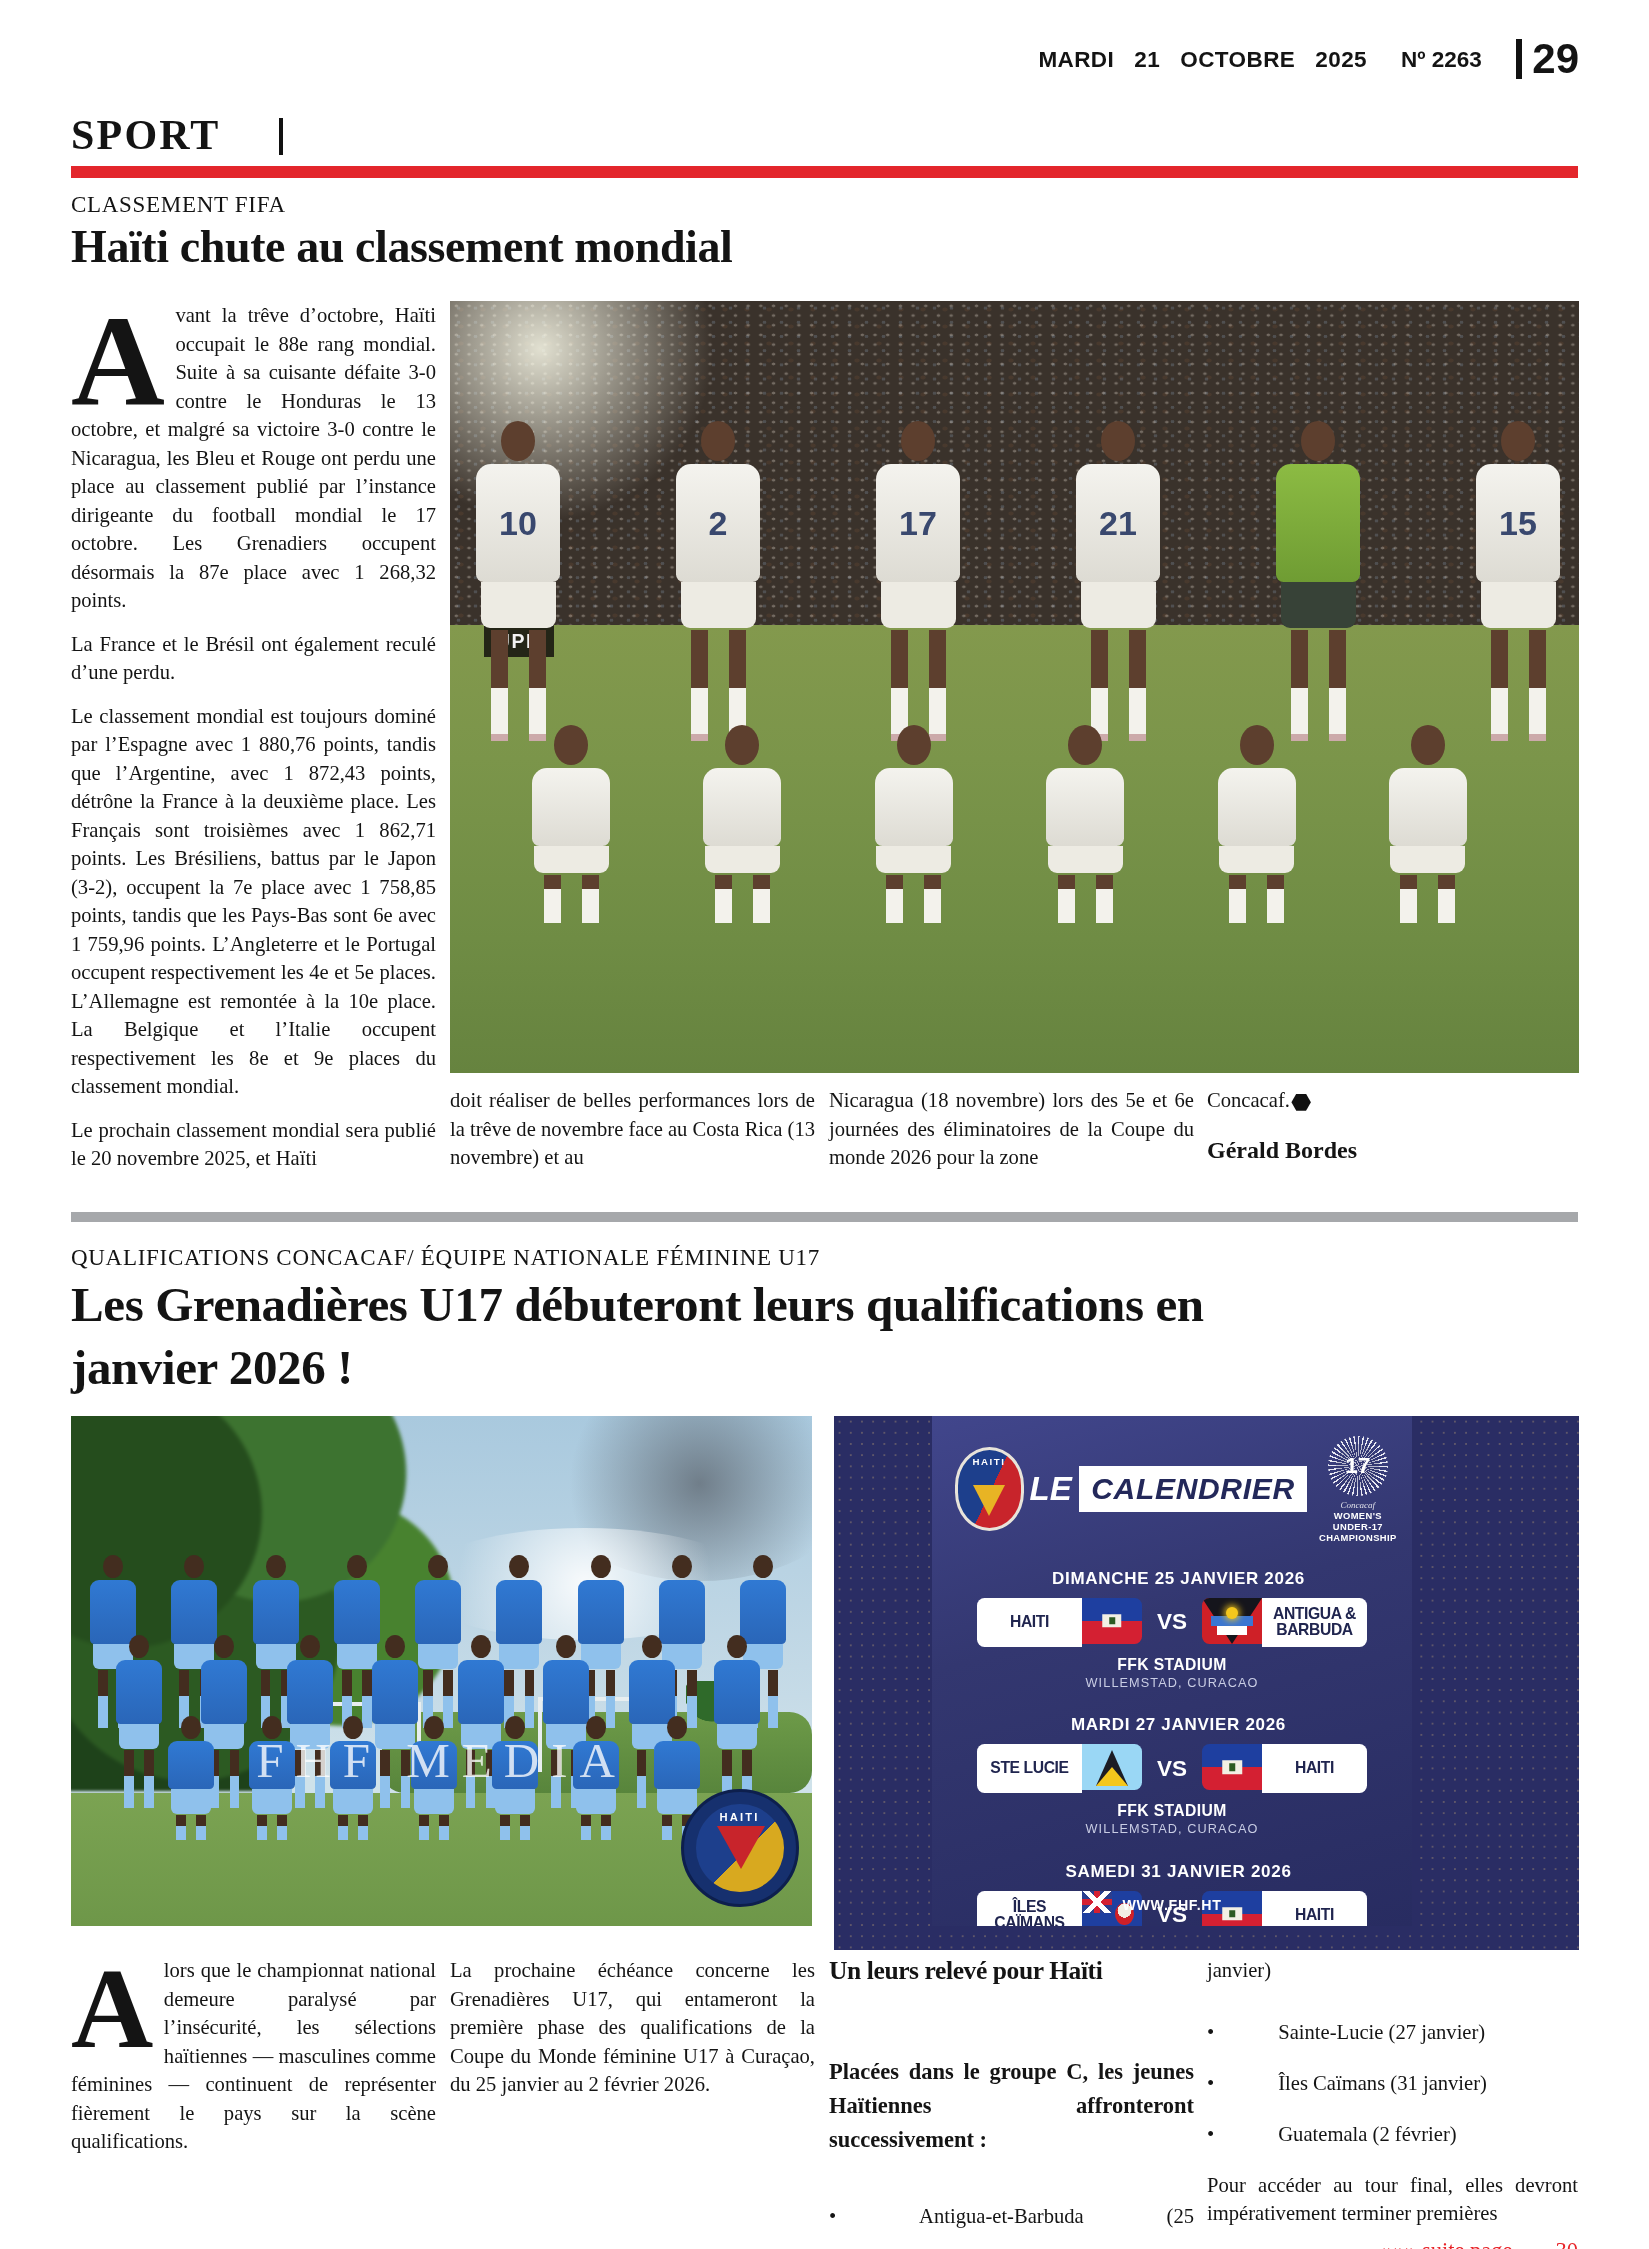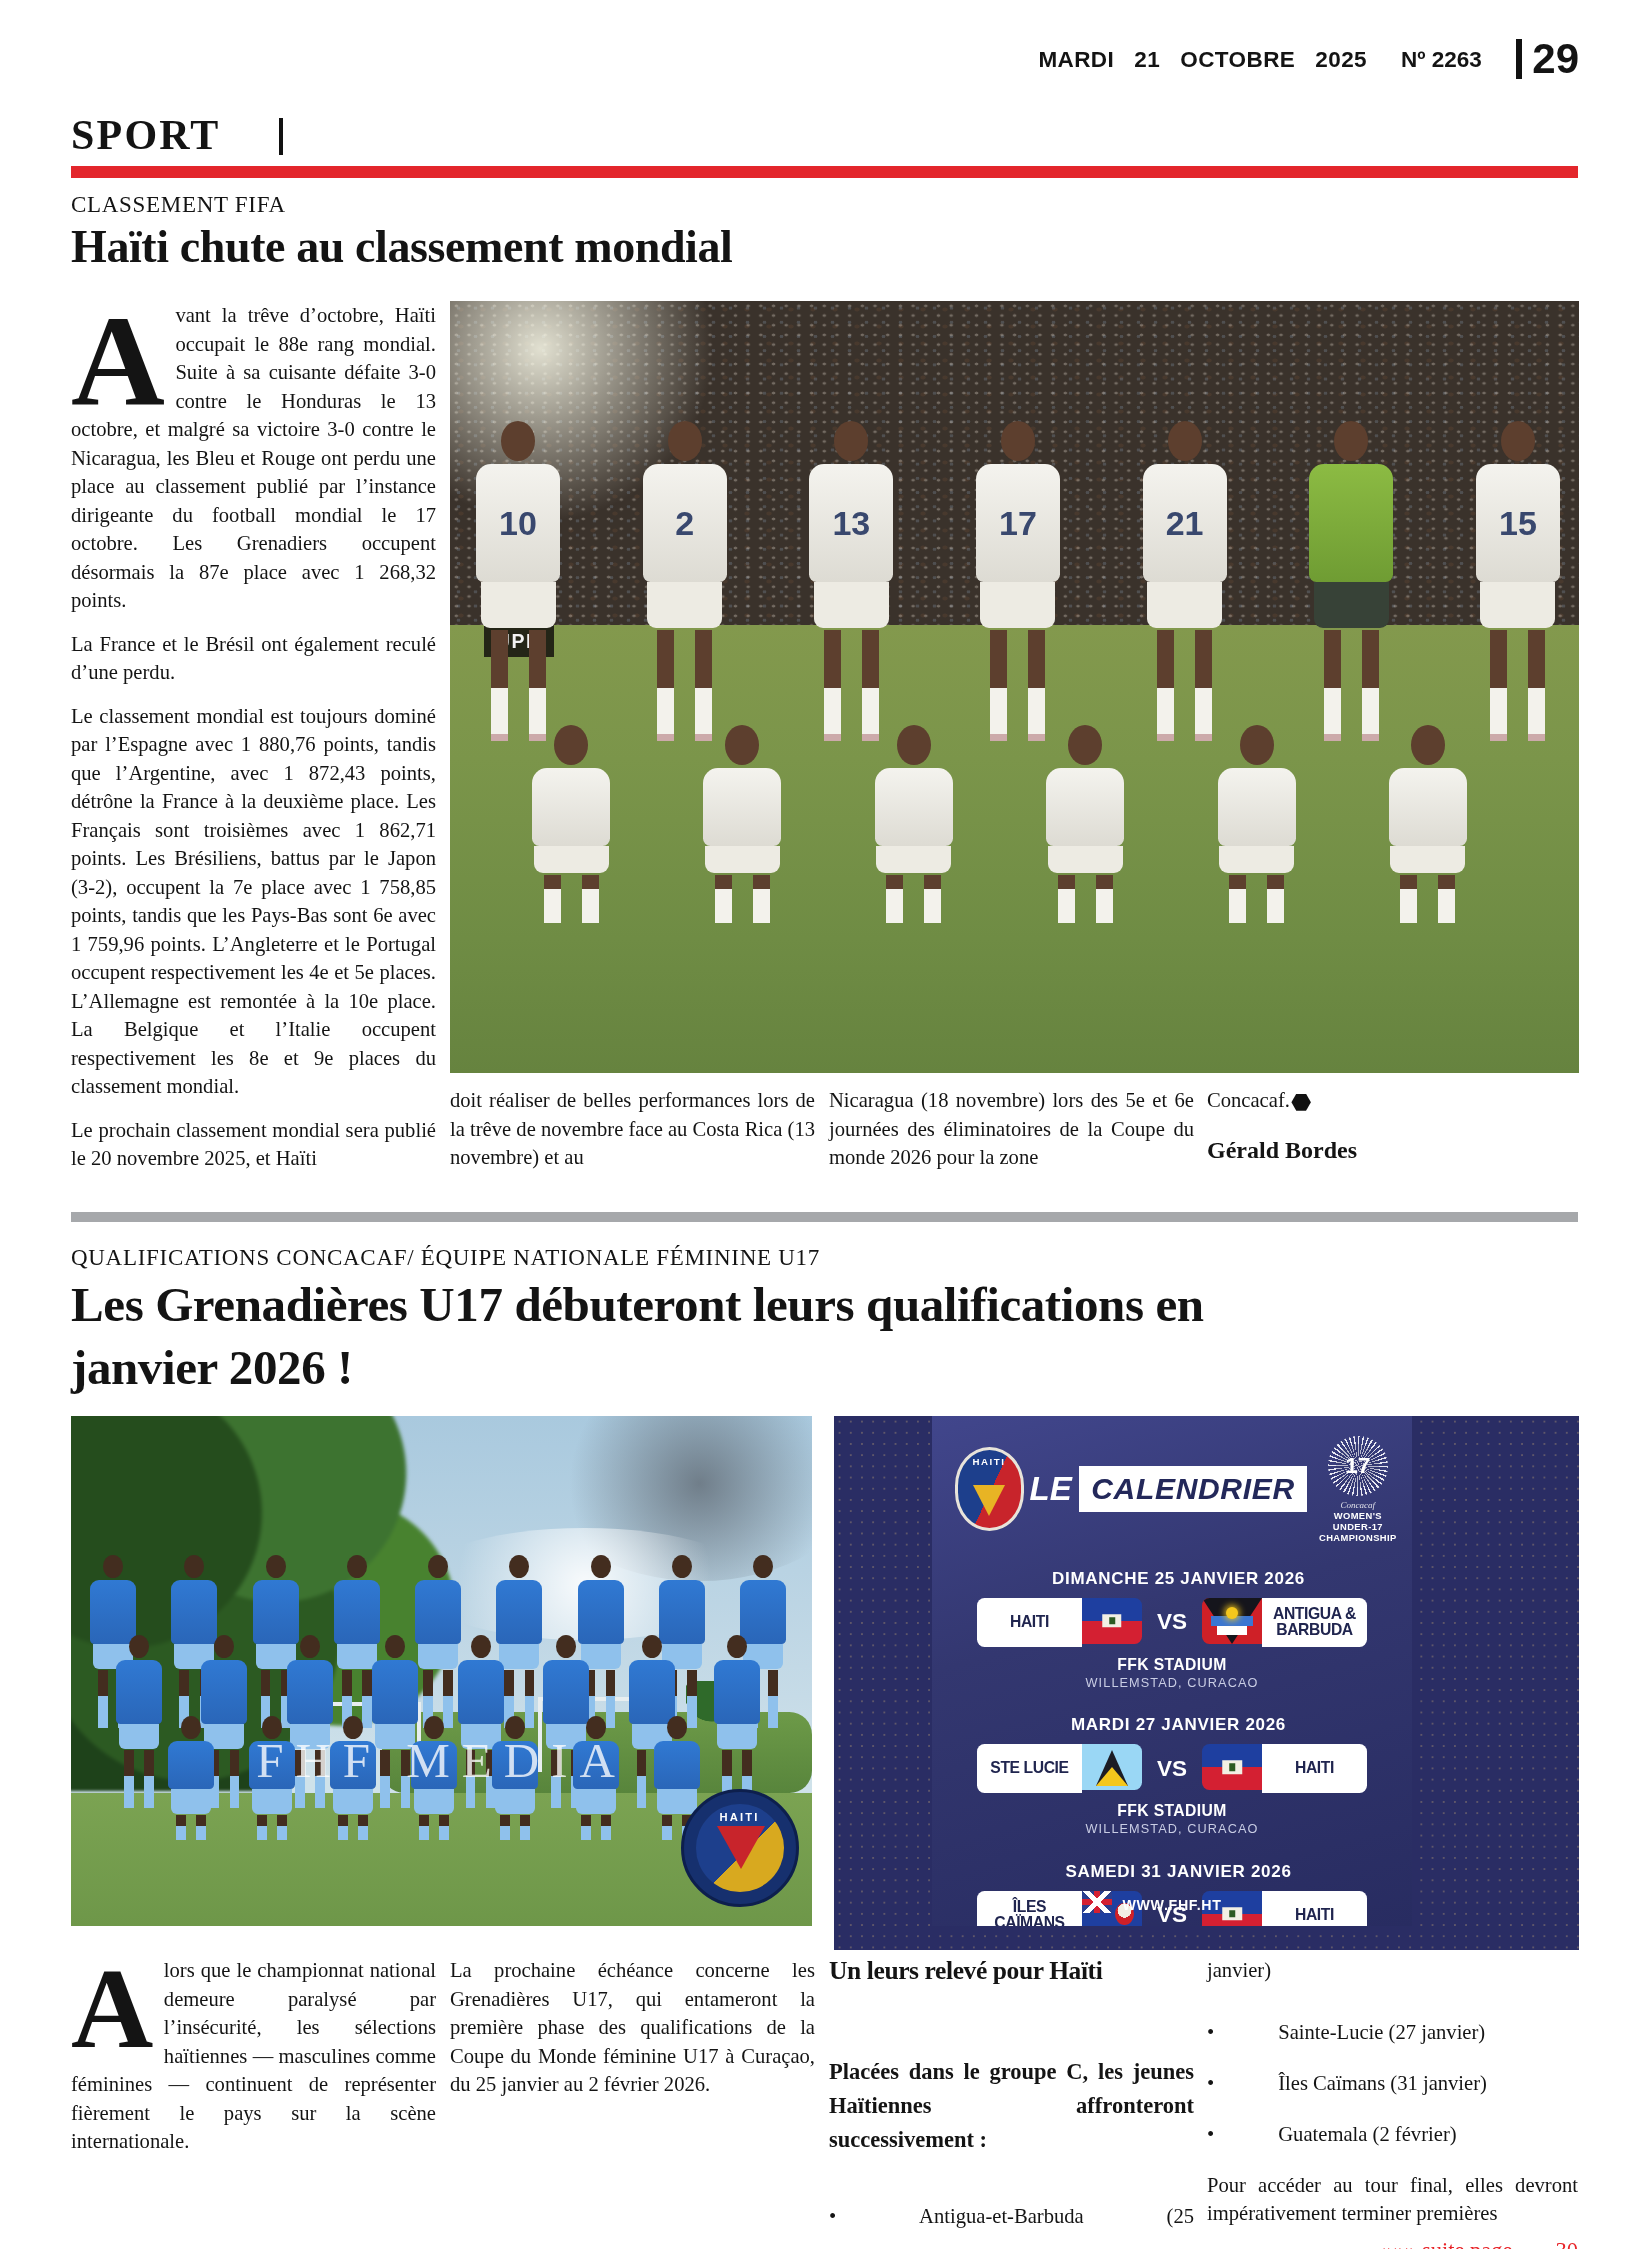--- a/index.html
+++ b/index.html
@@ -252,31 +252,20 @@
           </div>
           <div class="shorts"></div>
           <div class="legs">
             <div class="leg"></div>
             <div class="leg"></div>
           </div>
         </div>
       <div class="fig">
           <div class="head"></div>
           <div class="torso">
-            <span class="num">13</span>
-          </div>
-          <div class="shorts"></div>
-          <div class="legs">
-            <div class="leg"></div>
-            <div class="leg"></div>
-          </div>
-        </div>
-      <div class="fig">
-          <div class="head"></div>
-          <div class="torso">
             <span class="num">17</span>
           </div>
           <div class="shorts"></div>
           <div class="legs">
             <div class="leg"></div>
             <div class="leg"></div>
           </div>
         </div>
       <div class="fig">
           <div class="head"></div>
@@ -706,21 +695,21 @@
           </div>
         </div>
 
       </div>
 
       <div class="cal-site">WWW.FHF.HT</div>
     </div>
   </div>
 
   <div class="bot-col bc1">
-    <p style="margin:0;"><span class="dropcap small">A</span><span>lors que le championnat national demeure paralysé par l’insécurité, les sélections haïtiennes — masculines comme féminines — continuent de représenter fièrement le pays sur la scène internationale.</span></p>
+    <p style="margin:0;"><span class="dropcap small">A</span><span>lors que le championnat national demeure paralysé par l’insécurité, les sélections haïtiennes — masculines comme féminines — continuent de représenter fièrement le pays sur la scène qualifications.</span></p>
   </div>
 
   <div class="bot-col bc2">
     <p style="margin:0;">La prochaine échéance concerne les Grenadières U17, qui entameront la première phase des qualifications de la Coupe du Monde féminine U17 à Curaçao, du 25 janvier au 2 février 2026.</p>
   </div>
 
   <div class="bot-col bc3">
     <div class="subhead">Un leurs relevé pour Haïti</div>
     <div class="group-intro">Placées dans le groupe C, les jeunes Haïtiennes affronteront successivement :</div>
     <div class="b-row b3">

